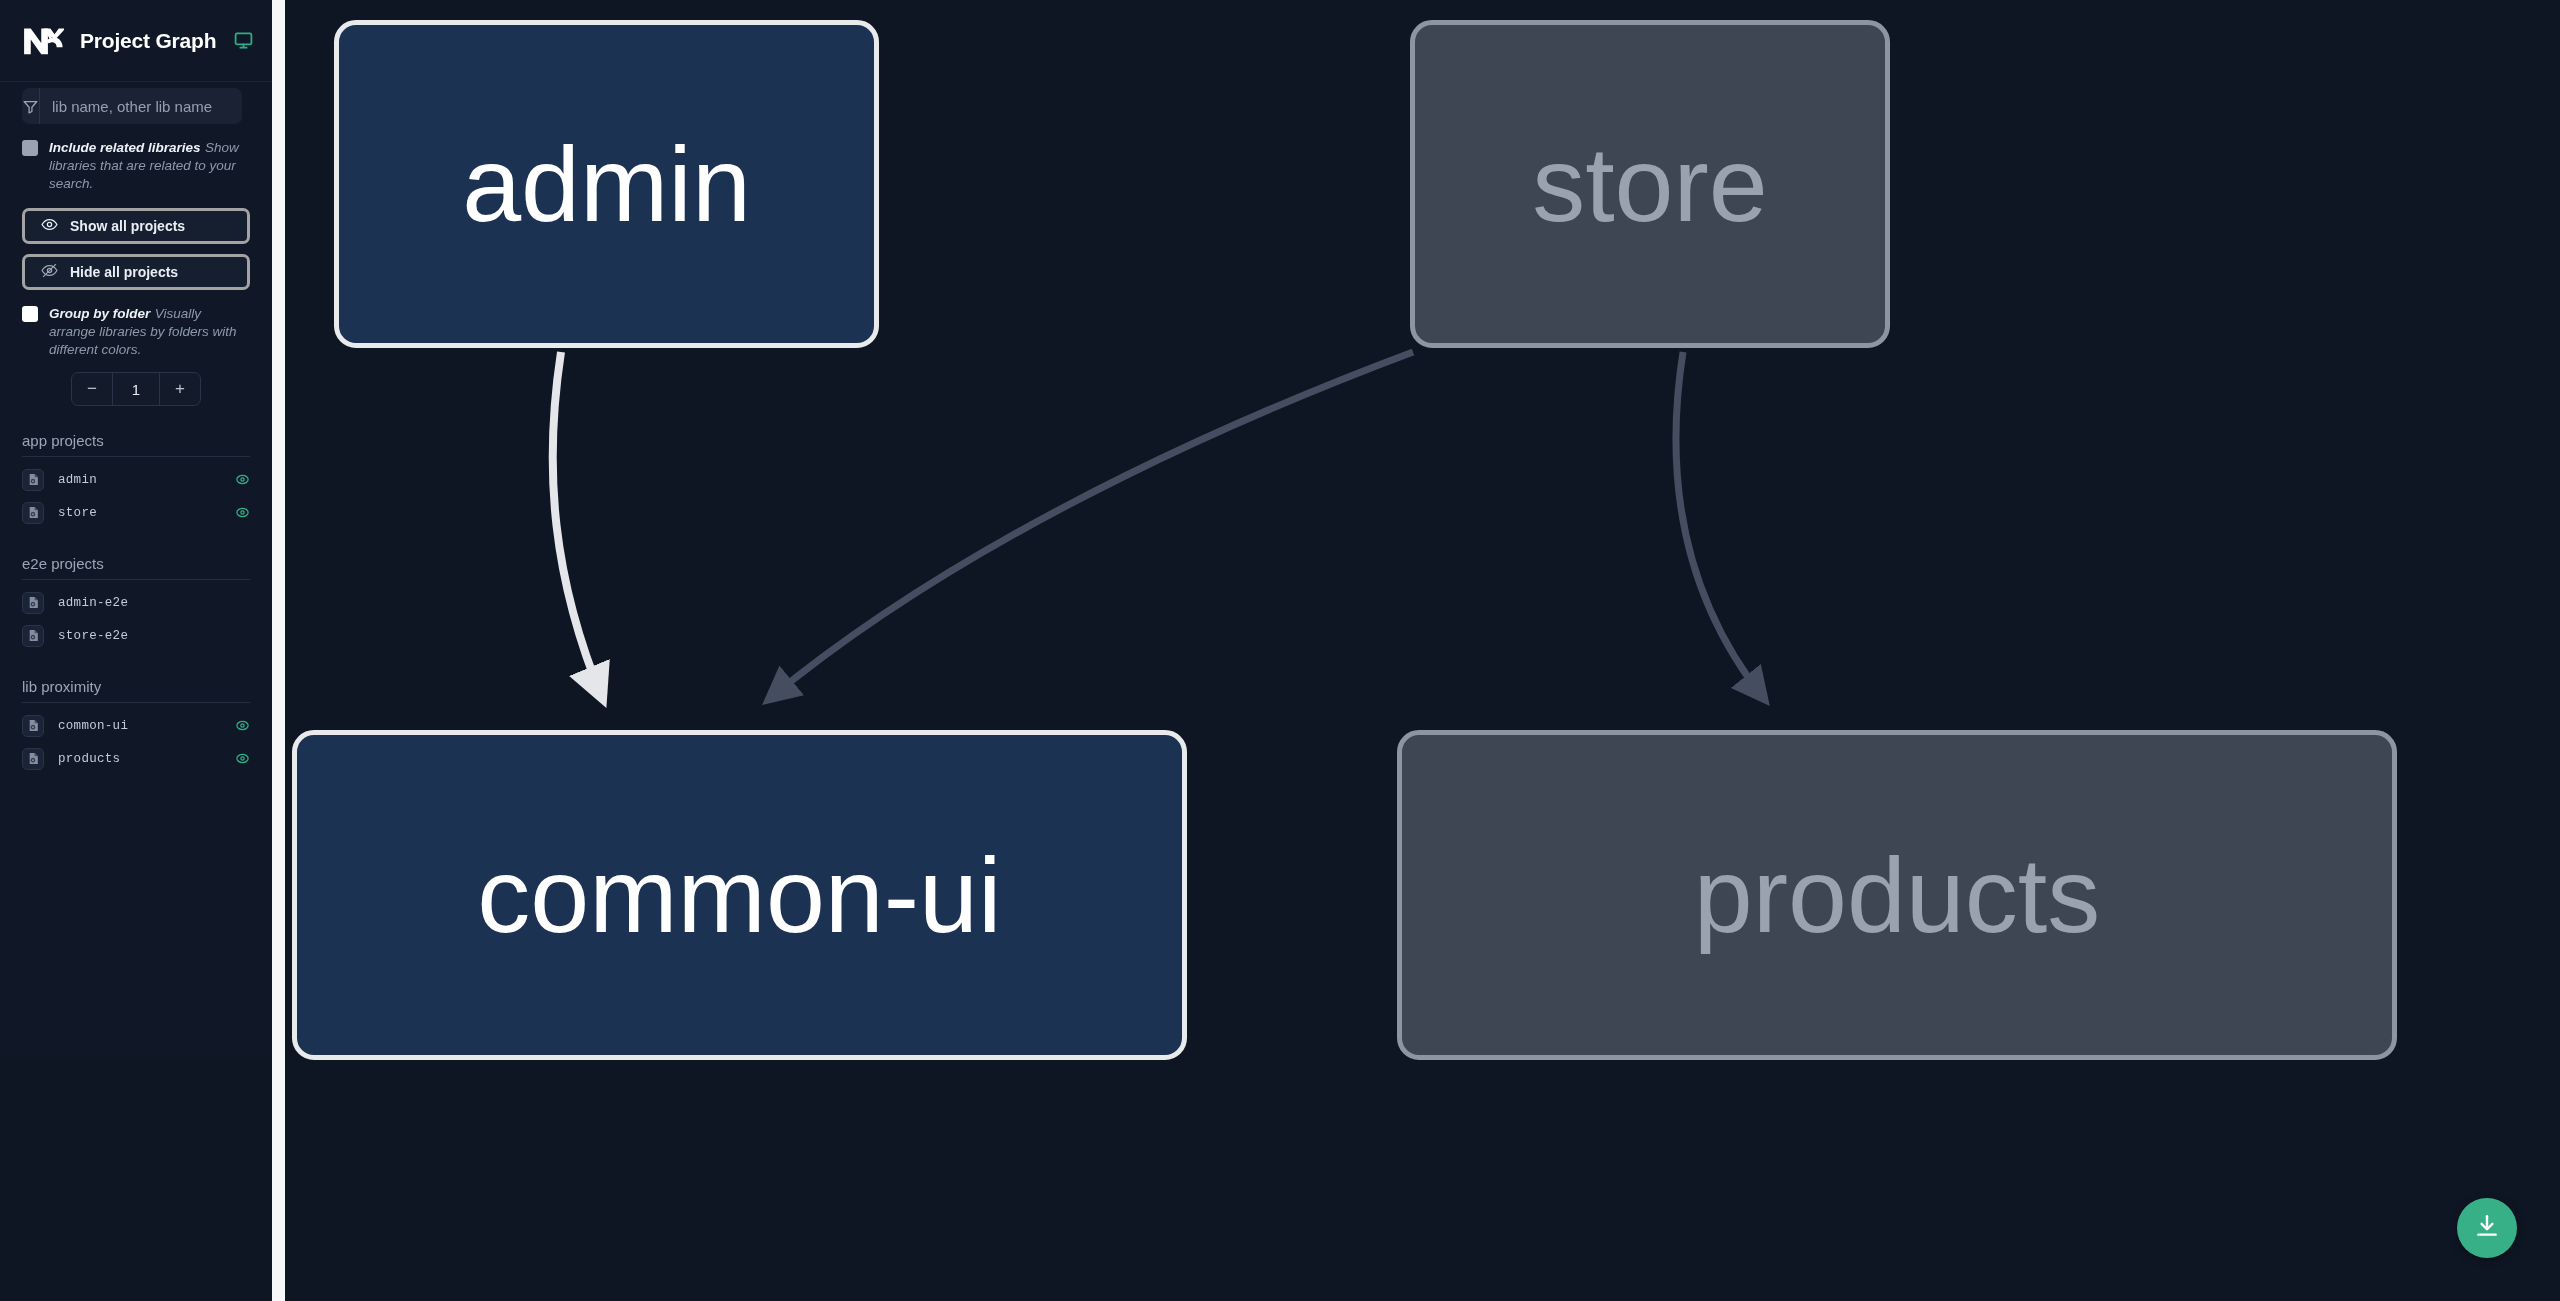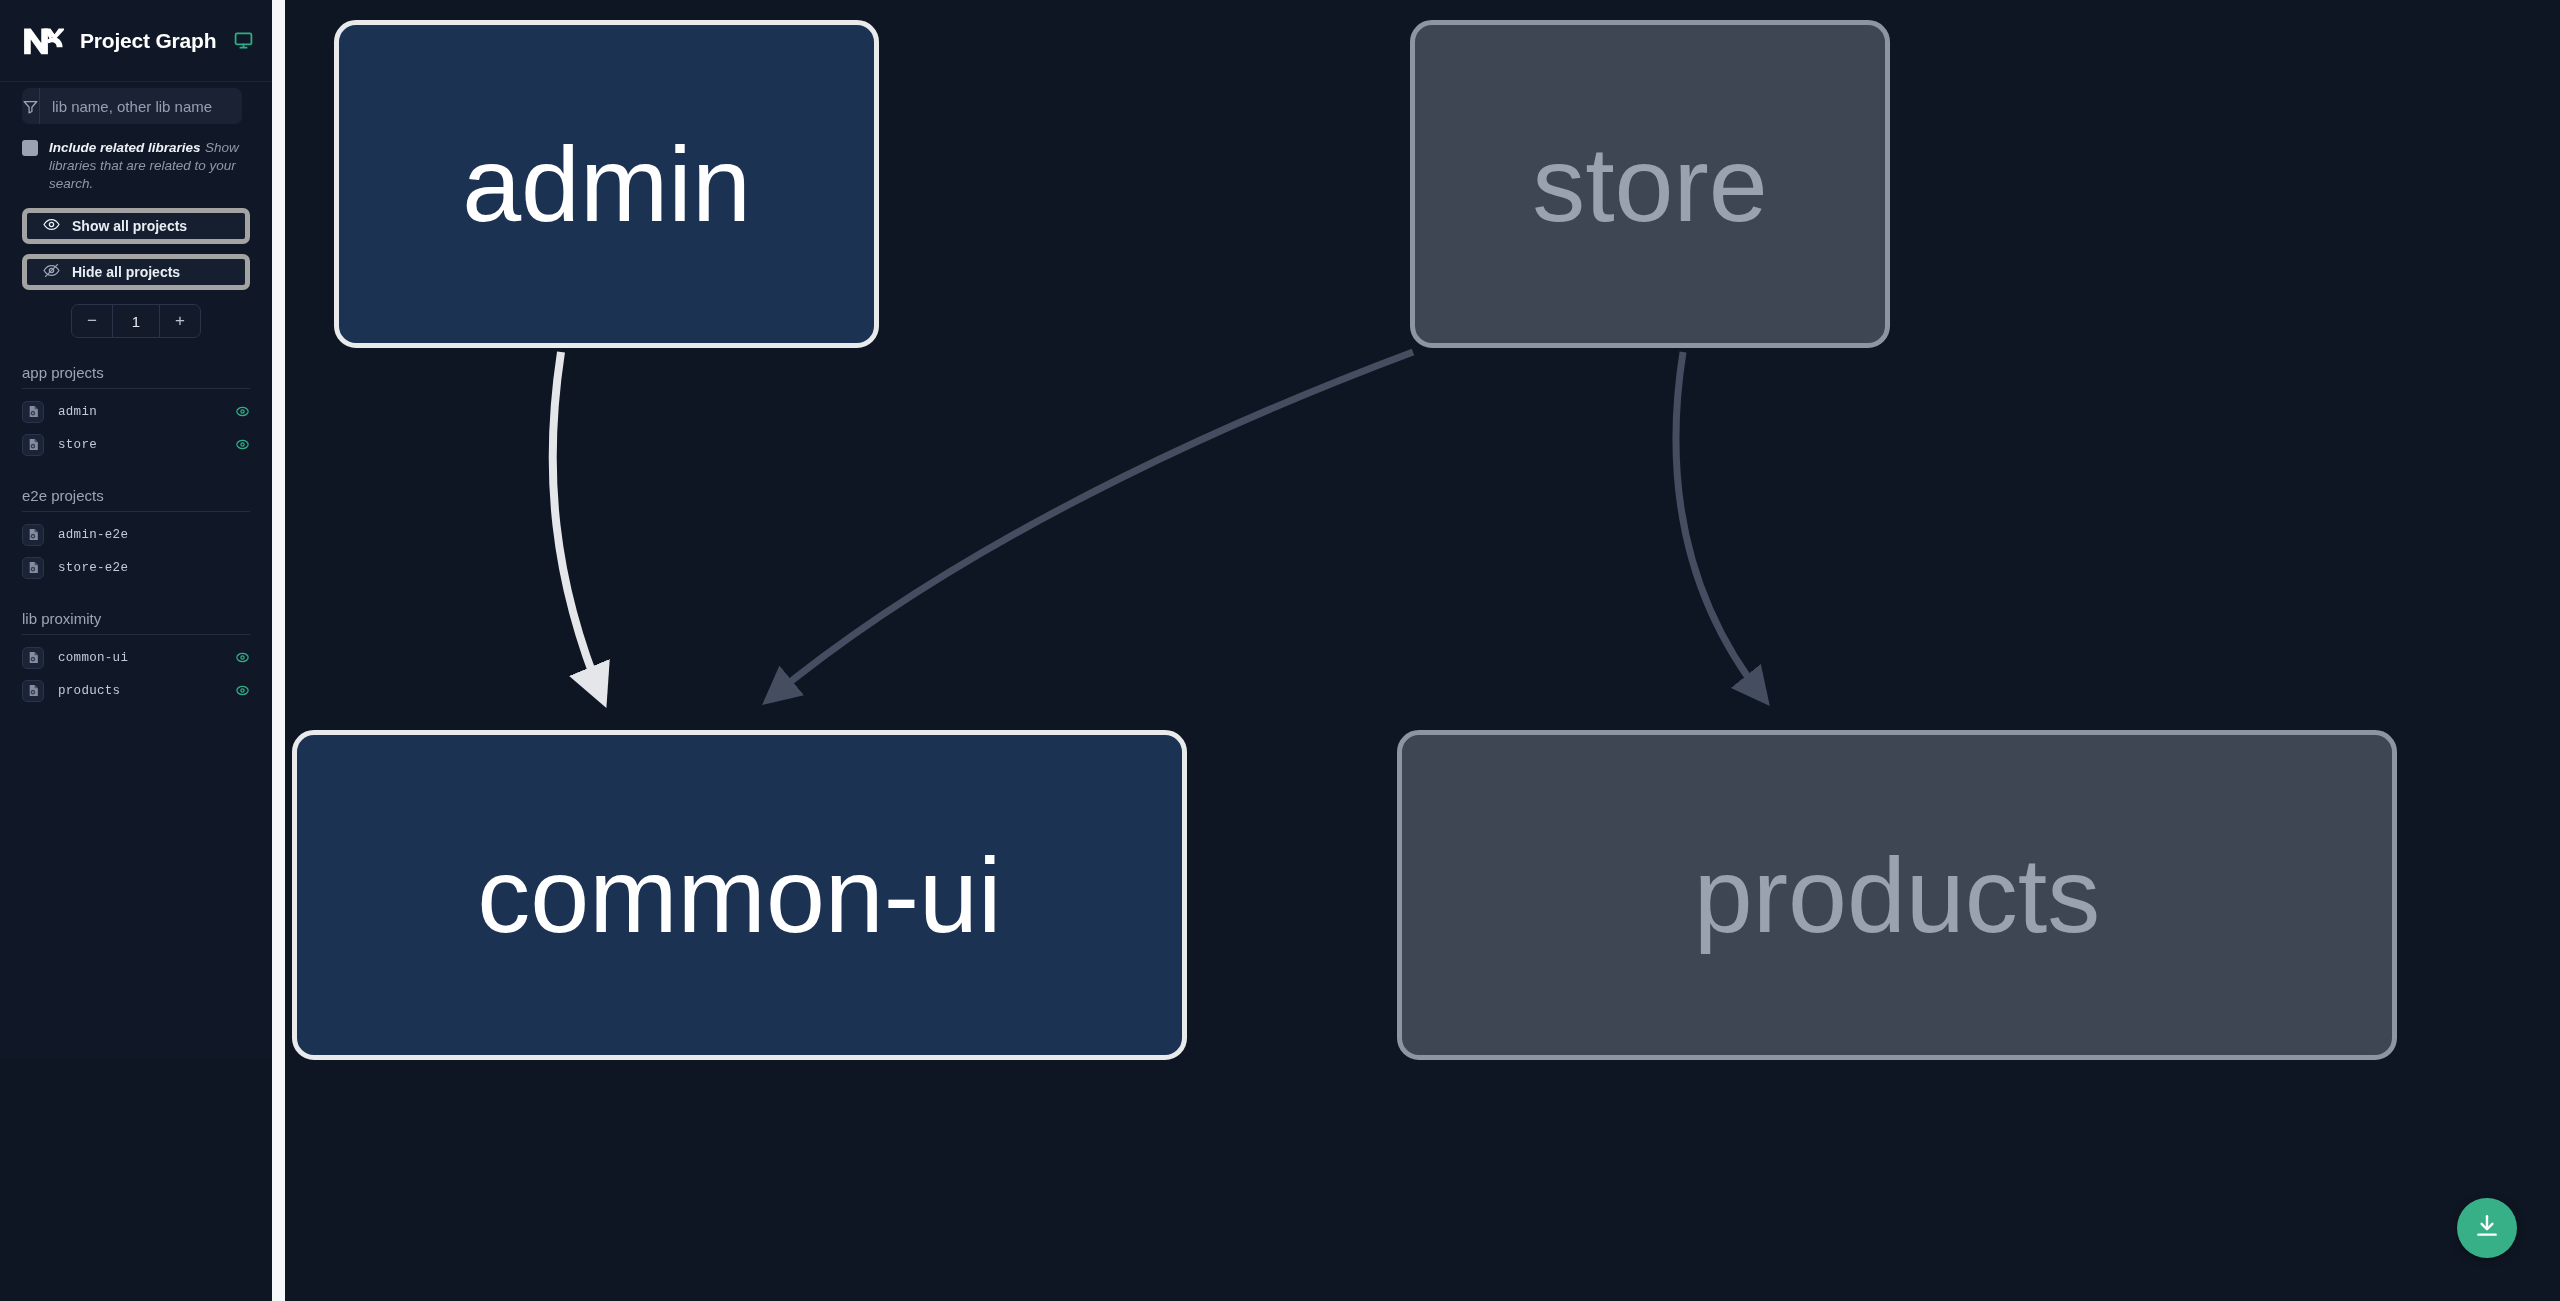--- a/index.html
+++ b/index.html
@@ -75,21 +75,21 @@
     width: 4px; height: 8px; border: solid #0d2f23;
     border-width: 0 2px 2px 0; transform: rotate(42deg);
   }
   .opt-text { flex: 1; }
   .opt-title { color: #eef2f7; font-size: 13.5px; font-weight: 700; line-height: 17px; }
   .opt-desc { color: #8d99ab; font-size: 13.5px; line-height: 16px; margin-top: 1px; }
 
   .btn-wrap { padding: 16px 22px 0 22px; display: flex; flex-direction: column; gap: 10px; }
   .pbtn {
     height: 36px; background: #161f30;
-    border: 5px solid #a3a3a3; border-radius: 7px;
+    border: 3px solid #a3a3a3; border-radius: 7px;
     display: flex; align-items: center; gap: 12px;
     padding: 0 16px;
     color: #e9eef5; font-size: 14px; font-weight: 700;
     cursor: pointer;
   }
 
   .stepper { display: flex; justify-content: center; padding: 14px 22px 0 22px; }
   .stepper-inner {
     display: flex; border: 1px solid #2a3448; border-radius: 7px; overflow: hidden;
     background: #131b2b;
@@ -217,20 +217,27 @@
           <svg width="17" height="17" viewBox="0 0 24 24" fill="none" stroke="#9aa5b5" stroke-width="1.8">
             <path d="M1.5 12S5.5 5 12 5s10.5 7 10.5 7-4 7-10.5 7S1.5 12 1.5 12z"></path>
             <circle cx="12" cy="12" r="3"></circle>
             <path d="M3 21L21 3" stroke="#9aa5b5"></path>
           </svg>
         </span>
         <span>Hide all projects</span>
       </div>
     </div>
 
+    <div class="opt-row">
+      <span class="cbx white"></span>
+      <span class="opt-text">
+        <span class="opt-title">Group by folder</span>
+        <span class="opt-desc">Visually arrange libraries by folders with different colors.</span>
+      </span>
+    </div>
 
 
     <div class="stepper">
       <div class="stepper-inner">
         <span class="step-btn">−</span>
         <span class="step-val">1</span>
         <span class="step-btn">+</span>
       </div>
     </div>
 

